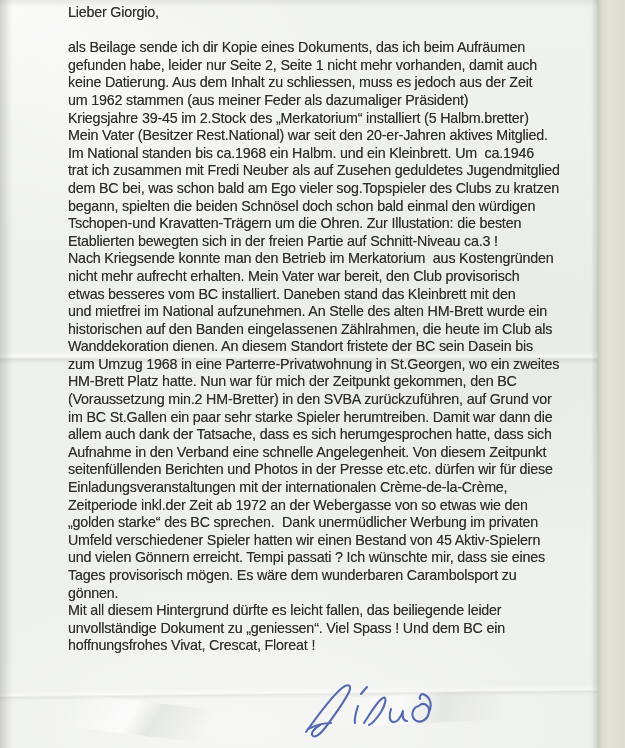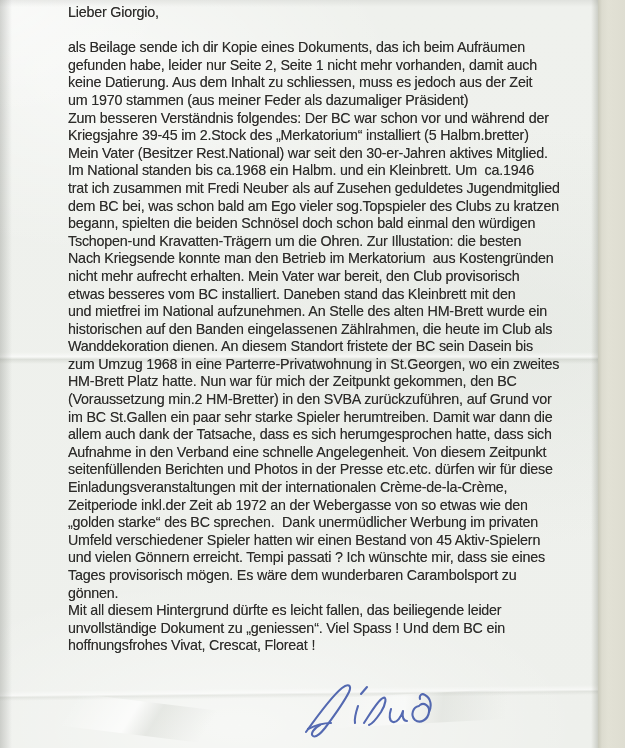--- a/index.html
+++ b/index.html
@@ -95,29 +95,29 @@
   <div class="top-shadow"></div>
   <div class="paper-edge-seam"></div>
   <div class="scan-strip"></div>
 
   <div class="letter-body">
     <div class="letter-line" style="">Lieber Giorgio,</div>
       <div class="letter-line" style=""></div>
       <div class="letter-line" style="">als Beilage sende ich dir Kopie eines Dokuments, das ich beim Aufräumen</div>
       <div class="letter-line" style="">gefunden habe, leider nur Seite 2, Seite 1 nicht mehr vorhanden, damit auch</div>
       <div class="letter-line" style="">keine Datierung. Aus dem Inhalt zu schliessen, muss es jedoch aus der Zeit</div>
-      <div class="letter-line" style="">um 1970 stammen (aus meiner Feder als dazumaliger Präsident)</div>
-      <div class="letter-line" style="">Zum besseren Verständnis folgendes: Der BC war schon vor und während der</div>
+      <div class="letter-line" style="">um 1962 stammen (aus meiner Feder als dazumaliger Präsident)</div>
       <div class="letter-line" style="">Kriegsjahre 39-45 im 2.Stock des „Merkatorium“ installiert (5 Halbm.bretter)</div>
-      <div class="letter-line" style="">Mein Vater (Besitzer Rest.National) war seit den 30-er-Jahren aktives Mitglied.</div>
+      <div class="letter-line" style="">Mein Vater (Besitzer Rest.National) war seit den 20-er-Jahren aktives Mitglied.</div>
       <div class="letter-line" style="">Im National standen bis ca.1968 ein Halbm. und ein Kleinbrett. Um  ca.1946</div>
       <div class="letter-line" style="">trat ich zusammen mit Fredi Neuber als auf Zusehen geduldetes Jugendmitglied</div>
       <div class="letter-line" style="">dem BC bei, was schon bald am Ego vieler sog.Topspieler des Clubs zu kratzen</div>
       <div class="letter-line" style="">begann, spielten die beiden Schnösel doch schon bald einmal den würdigen</div>
       <div class="letter-line" style="">Tschopen-und Kravatten-Trägern um die Ohren. Zur Illustation: die besten</div>
+      <div class="letter-line" style="">Etablierten bewegten sich in der freien Partie auf Schnitt-Niveau ca.3 !</div>
       <div class="letter-line" style="">Nach Kriegsende konnte man den Betrieb im Merkatorium  aus Kostengründen</div>
       <div class="letter-line" style="">nicht mehr aufrecht erhalten. Mein Vater war bereit, den Club provisorisch</div>
       <div class="letter-line" style="">etwas besseres vom BC installiert. Daneben stand das Kleinbrett mit den</div>
       <div class="letter-line" style="">und mietfrei im National aufzunehmen. An Stelle des alten HM-Brett wurde ein</div>
       <div class="letter-line" style="">historischen auf den Banden eingelassenen Zählrahmen, die heute im Club als</div>
       <div class="letter-line" style="">Wanddekoration dienen. An diesem Standort fristete der BC sein Dasein bis</div>
       <div class="letter-line" style="">zum Umzug 1968 in eine Parterre-Privatwohnung in St.Georgen, wo ein zweites</div>
       <div class="letter-line" style="">HM-Brett Platz hatte. Nun war für mich der Zeitpunkt gekommen, den BC</div>
       <div class="letter-line" style="">(Voraussetzung min.2 HM-Bretter) in den SVBA zurückzuführen, auf Grund vor</div>
       <div class="letter-line" style="">im BC St.Gallen ein paar sehr starke Spieler herumtreiben. Damit war dann die</div>

